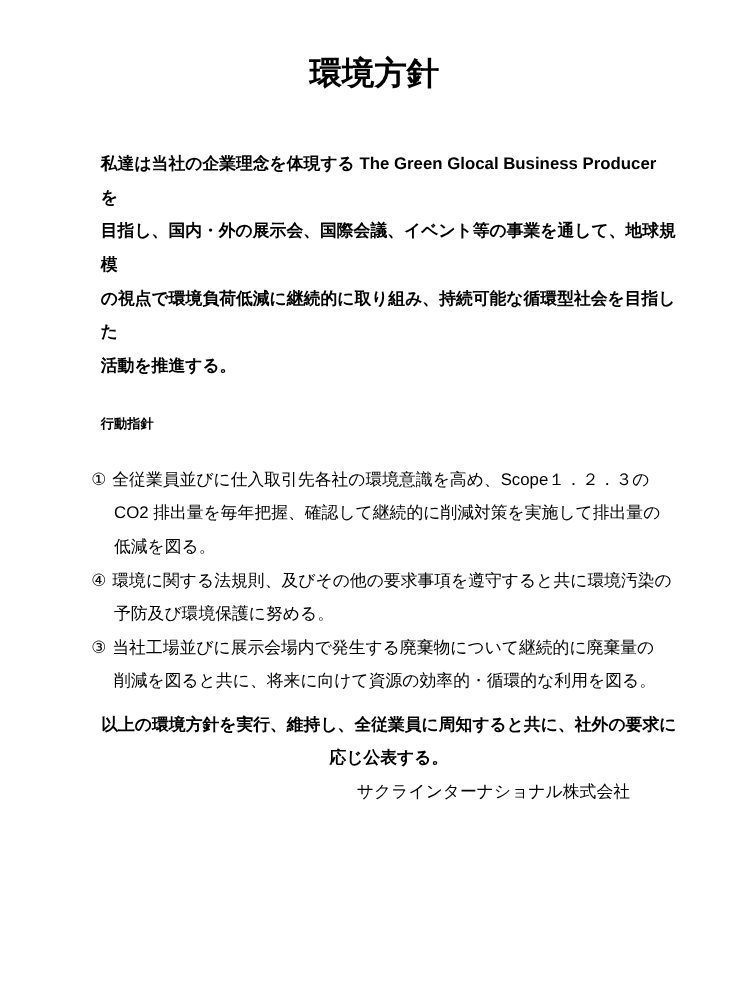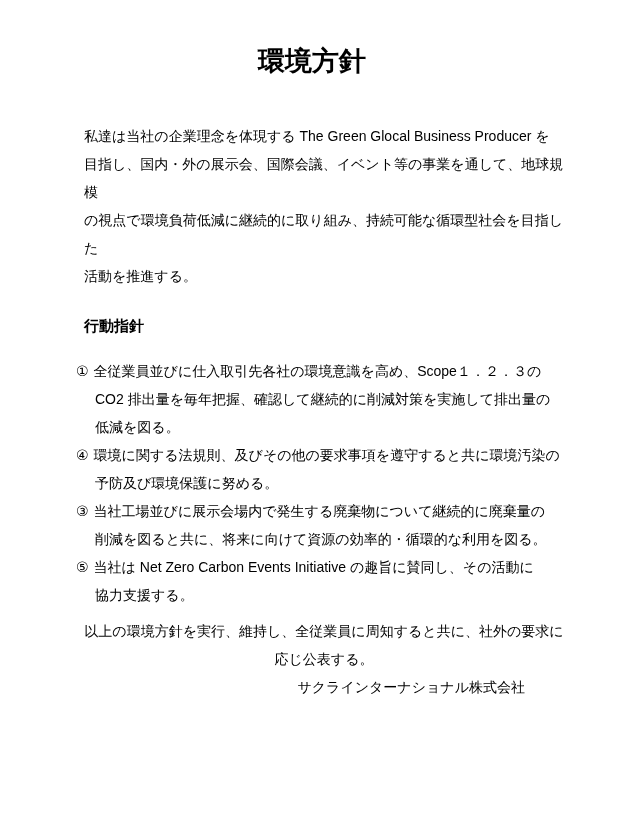--- a/index.html
+++ b/index.html
@@ -14,25 +14,25 @@
     line-height: 28px;
     overflow: hidden;
   }
   .title {
     margin: 42px 0 0 0;
     font-size: 27px;
     line-height: 38px;
     font-weight: bold;
     text-align: center;
   }
-  .para { margin: 0; white-space: pre-wrap; }
+  .para { margin: 0; white-space: pre-wrap; font-weight: bold; }
   .intro { margin: 42px 60px 0 84px; }
   .heading {
     margin: 22px 0 0 84px;
-    font-size: 15px;
+    font-size: 11px;
     line-height: 28px;
     font-weight: bold;
   }
   .list { margin: 17px 50px 0 76px; }
   .item {
     margin: 0;
     padding-left: 19px;
     text-indent: -19px;
   }
   .marker { margin-right: 5px; }
@@ -63,22 +63,20 @@
 CO2 排出量を毎年把握、確認して継続的に削減対策を実施して排出量の
 低減を図る。</span></p>
 
 
     <p class="item"><span class="marker">④</span><span class="itext">環境に関する法規則、及びその他の要求事項を遵守すると共に環境汚染の
 予防及び環境保護に努める。</span></p>
 
     <p class="item"><span class="marker">③</span><span class="itext">当社工場並びに展示会場内で発生する廃棄物について継続的に廃棄量の
 削減を図ると共に、将来に向けて資源の効率的・循環的な利用を図る。</span></p>
 
-    <p class="item"><span class="marker">⑤</span><span class="itext">当社は Net Zero Carbon Events Initiative の趣旨に賛同し、その活動に
-協力支援する。</span></p>
 
   </div>
 
   <p class="para closing">以上の環境方針を実行、維持し、全従業員に周知すると共に、社外の要求に
 応じ公表する。</p>
 
   <div class="footer">
     <div class="fline">サクラインターナショナル株式会社</div>
 
   </div>

